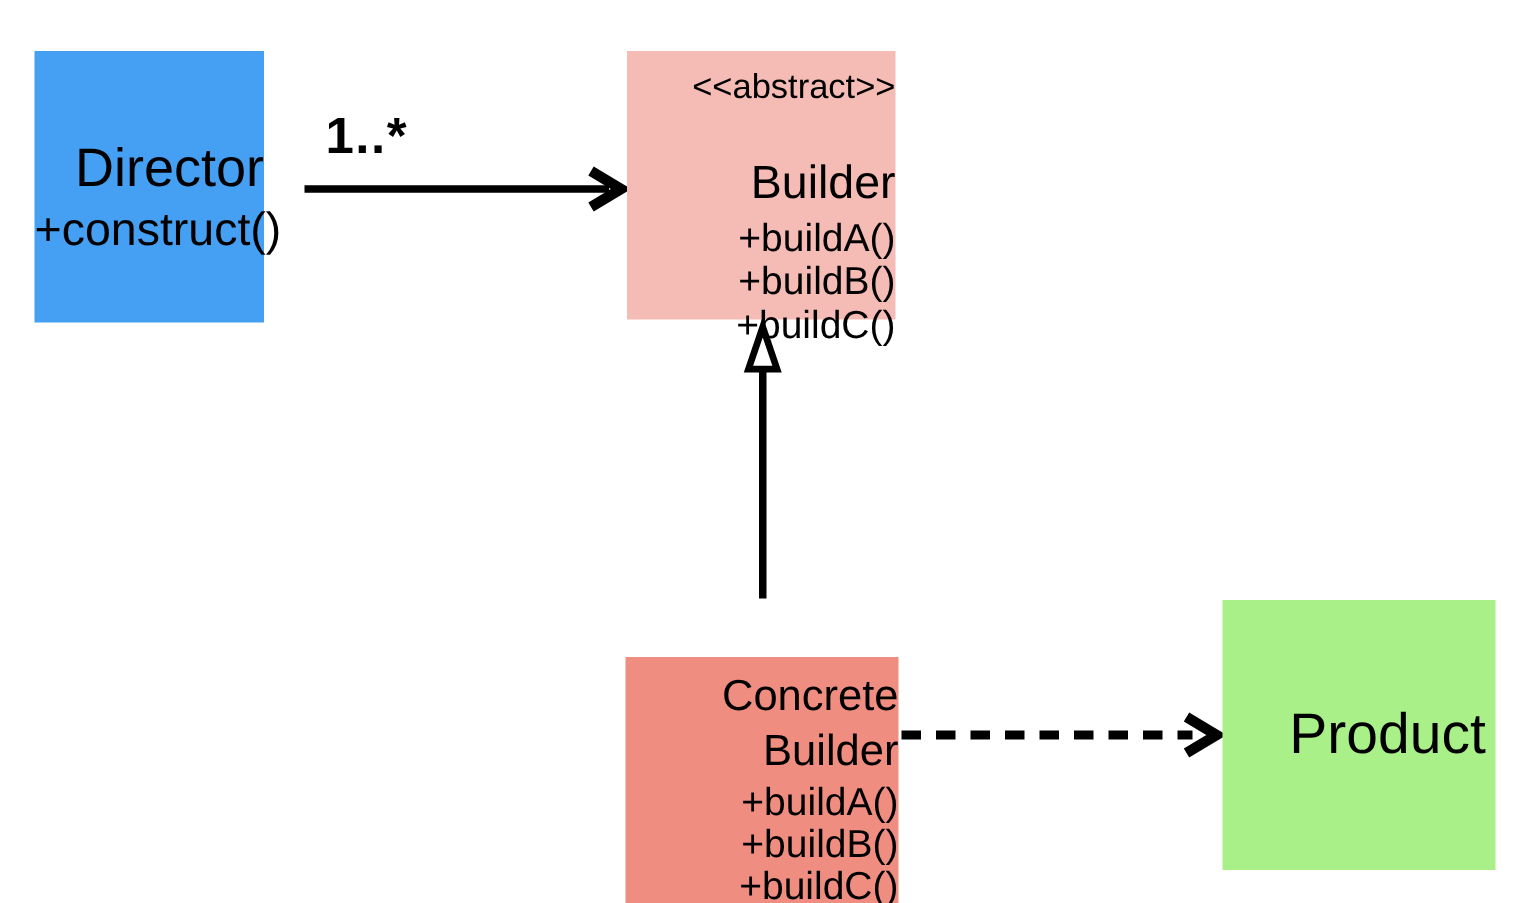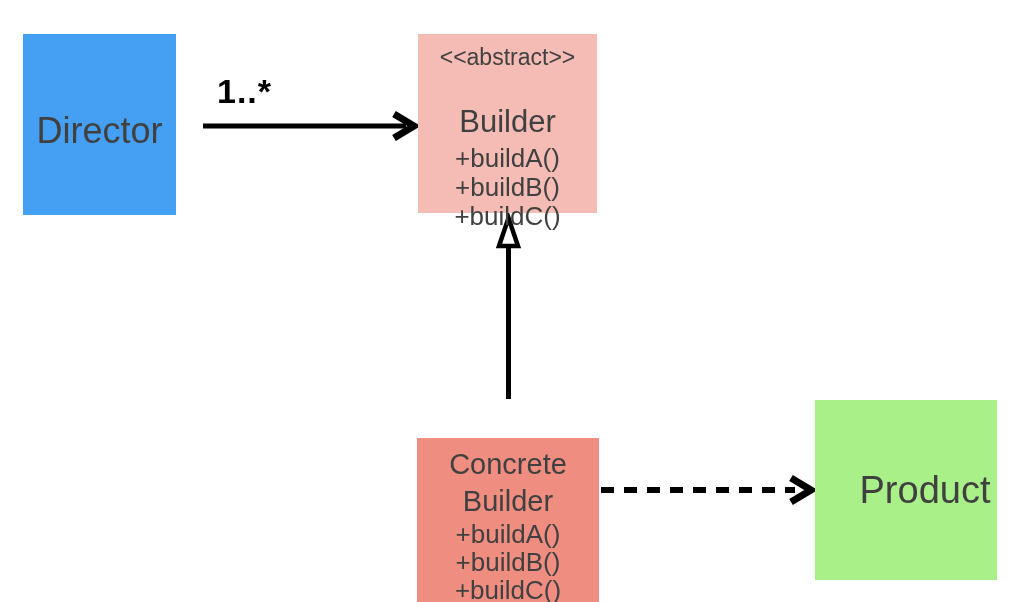--- a/index.html
+++ b/index.html
@@ -17,22 +17,22 @@
   }
   #arrow-layer {
     position: absolute;
     left: 0;
     top: 0;
     pointer-events: none;
   }
   .node {
     position: absolute;
     box-sizing: border-box;
-    color: #404040;
-    text-align: center;
+    color: #000000;
+    text-align: right;
   }
   
   #director {
     left: 23px; top: 34px; width: 153px; height: 181px;
     display: flex; flex-direction: column; justify-content: center;
     padding-top: 12px;
   }
   #director .title  { font-size: 36px; line-height: 44px; }
   #director .method { font-size: 31px; line-height: 38px; white-space: nowrap; }
   
@@ -85,20 +85,21 @@
     </g>
 
     <g>
       <line x1="601" y1="490" x2="795" y2="490" stroke="#000000" stroke-width="6" stroke-dasharray="13 10"></line>
       <path d="M791 478 L811 490 L791 502" fill="none" stroke="#000000" stroke-width="7"></path>
     </g>
   </svg>
 
   <div id="director" class="node" style="background-color: rgb(69, 159, 242);">
     <div class="title">Director</div>
+    <div class="method">+construct()</div>
   </div>
 
   <div id="builder" class="node" style="background-color: rgb(245, 188, 181);">
     <div class="stereotype">&lt;&lt;abstract&gt;&gt;</div>
     <div class="title">Builder</div>
     <div class="method">+buildA()</div>
     <div class="method">+buildB()</div>
     <div class="method">+buildC()</div>
   </div>
 

